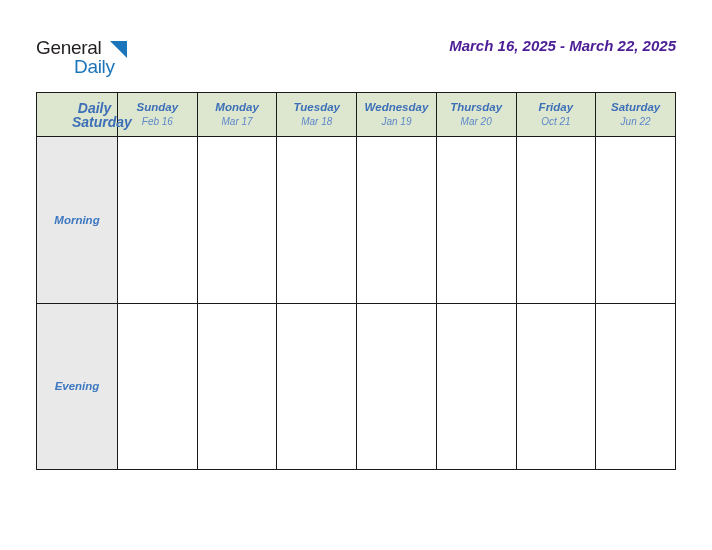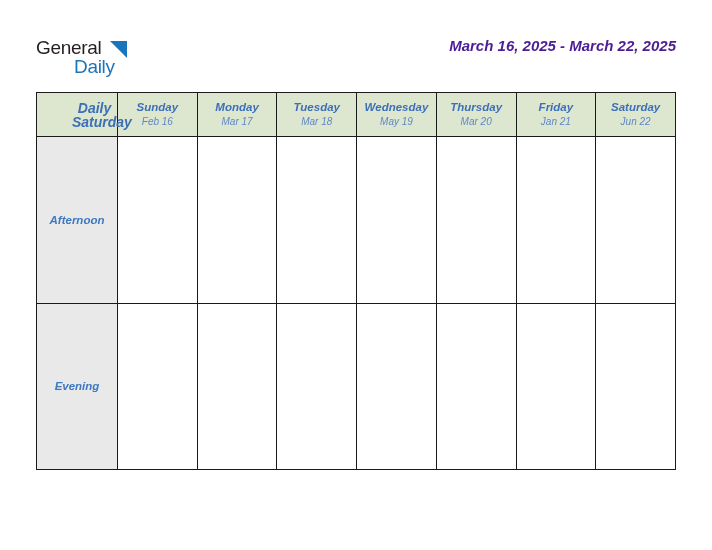--- a/index.html
+++ b/index.html
@@ -199,40 +199,40 @@
         <th class="day-head">
           <div class="day-name">Monday</div>
           <div class="day-date">Mar 17</div>
         </th>
         <th class="day-head">
           <div class="day-name">Tuesday</div>
           <div class="day-date">Mar 18</div>
         </th>
         <th class="day-head">
           <div class="day-name">Wednesday</div>
-          <div class="day-date">May 19</div>
+          <div class="day-date">Jan 19</div>
         </th>
         <th class="day-head">
           <div class="day-name">Thursday</div>
           <div class="day-date">Mar 20</div>
         </th>
         <th class="day-head">
           <div class="day-name">Friday</div>
-          <div class="day-date">Jan 21</div>
+          <div class="day-date">Oct 21</div>
         </th>
         <th class="day-head">
           <div class="day-name">Saturday</div>
           <div class="day-date">Jun 22</div>
         </th>
       </tr>
     </thead>
     <tbody>
       <tr>
         <td class="period-cell">
-          <div class="period-label">Afternoon</div>
+          <div class="period-label">Morning</div>
         </td>
         <td class="slot-cell"></td>
         <td class="slot-cell"></td>
         <td class="slot-cell"></td>
         <td class="slot-cell"></td>
         <td class="slot-cell"></td>
         <td class="slot-cell"></td>
         <td class="slot-cell"></td>
       </tr>
       <tr>

